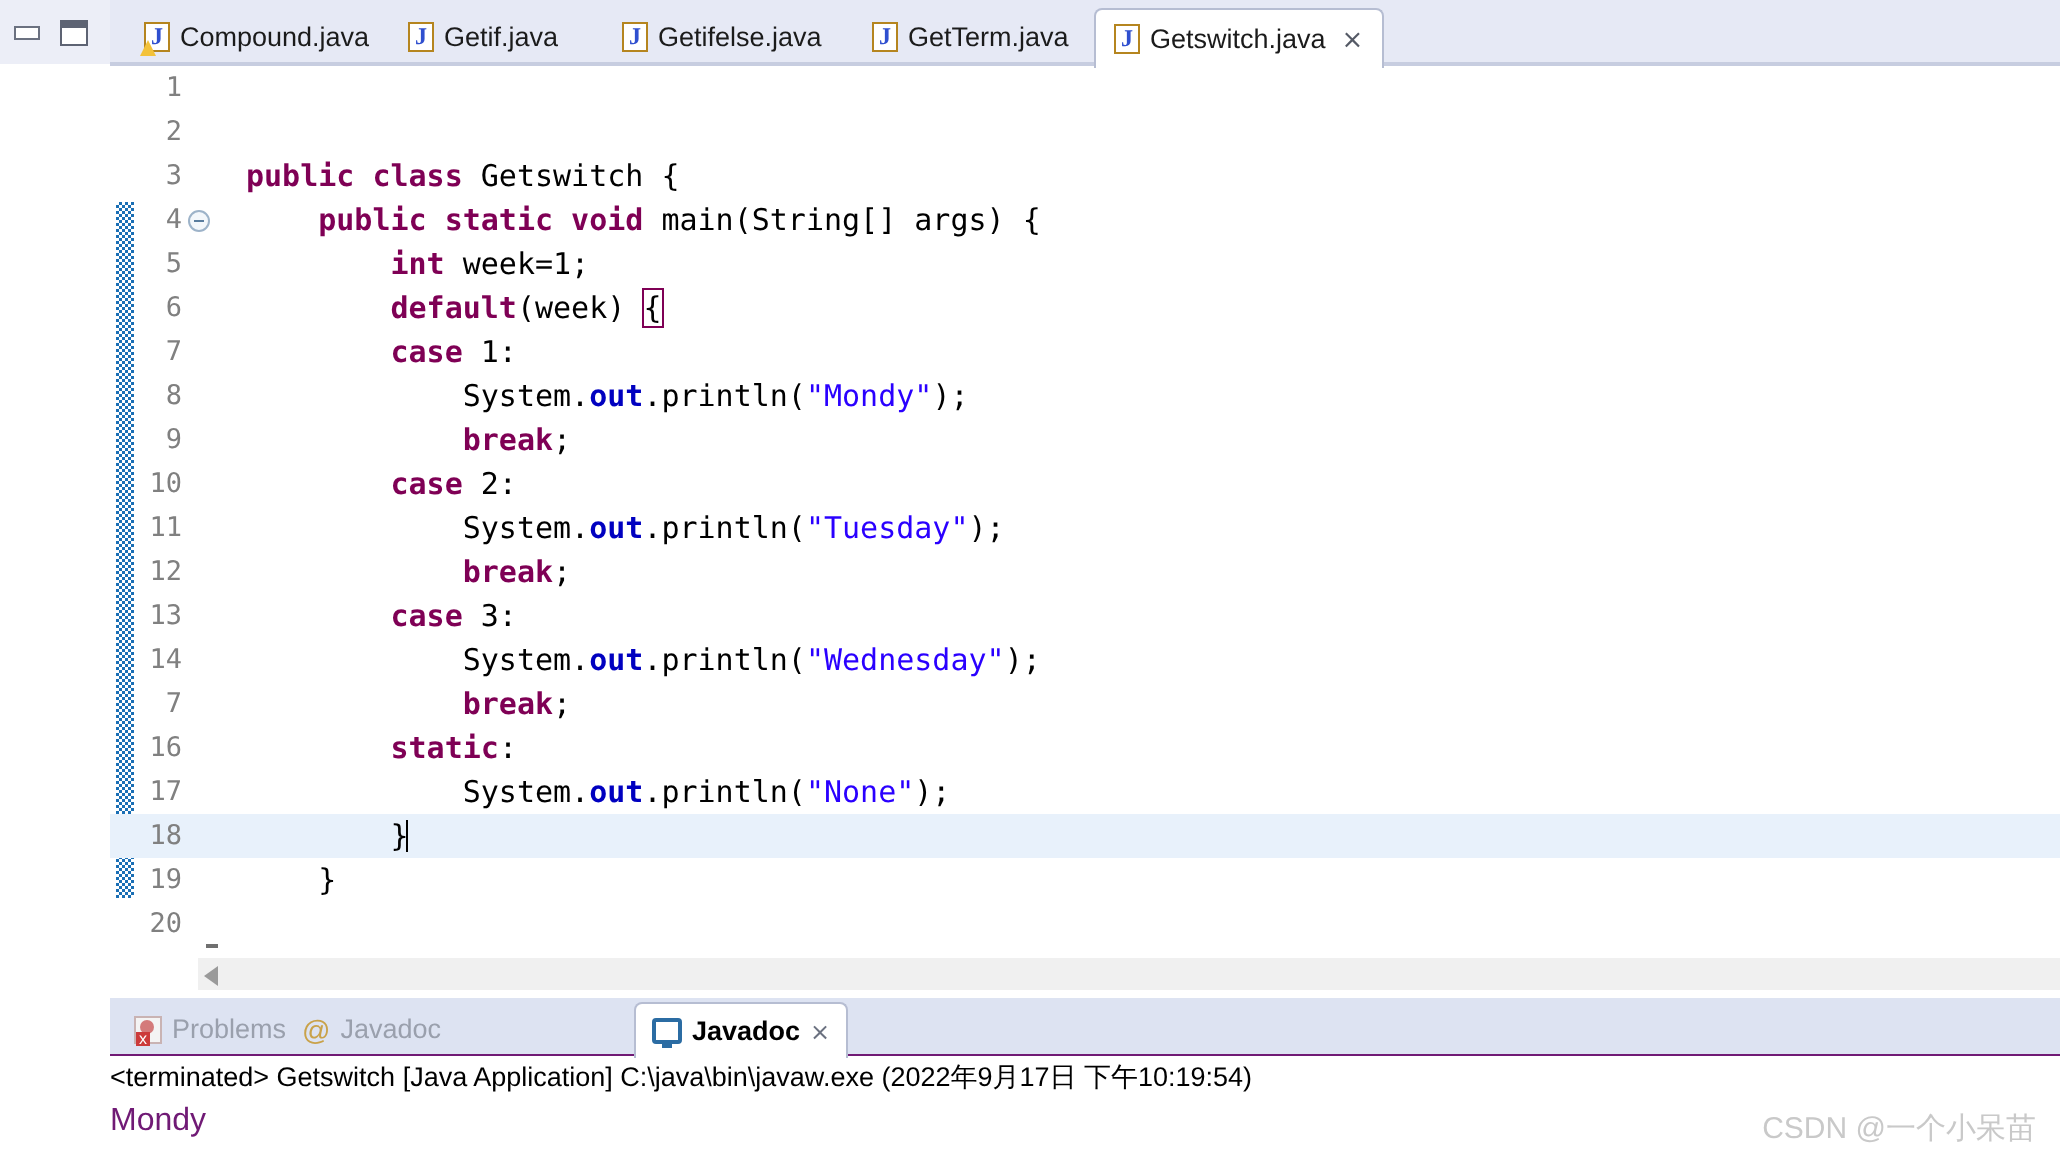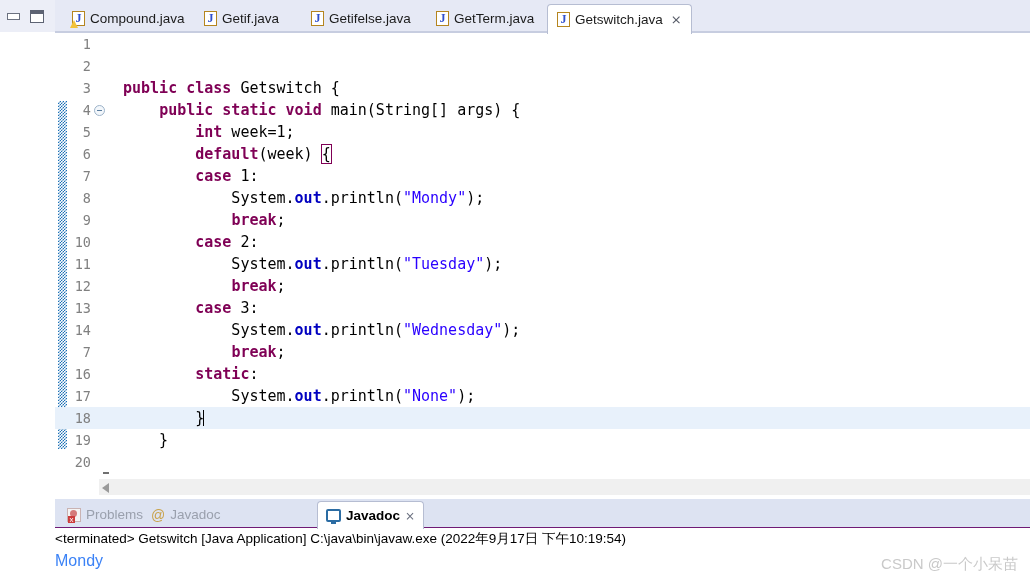--- a/index.html
+++ b/index.html
@@ -300,21 +300,21 @@
     position: absolute; left: 0; top: 2px;
     font-family: "Liberation Sans", sans-serif;
     font-size: 13.5px;
     color: #000000;
     white-space: nowrap;
   }
   .out-line {
     position: absolute; left: 0; top: 24px;
     font-family: "Liberation Sans", sans-serif;
     font-size: 16px;
-    color: #3b82f6;
+    color: #701a75;
     white-space: nowrap;
   }
   .watermark {
     position: absolute; right: 12px; top: 27px;
     font-size: 15px; color: #c9c9c9;
     white-space: nowrap;
     font-family: "Liberation Sans", sans-serif;
   }
   .divider-h {
     position: absolute; left: 55px; top: 495px;

